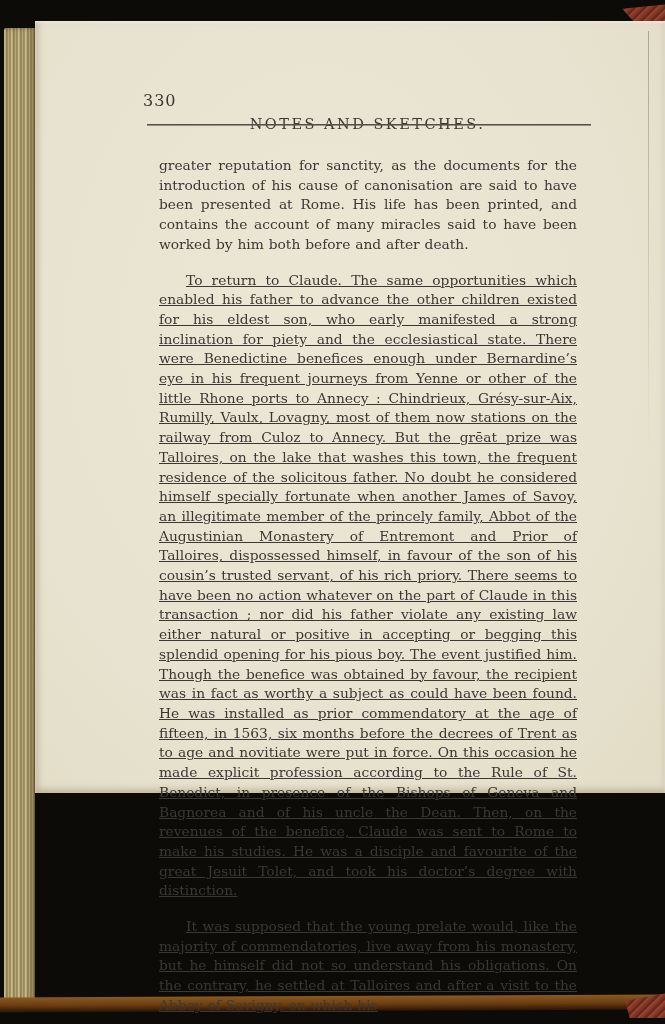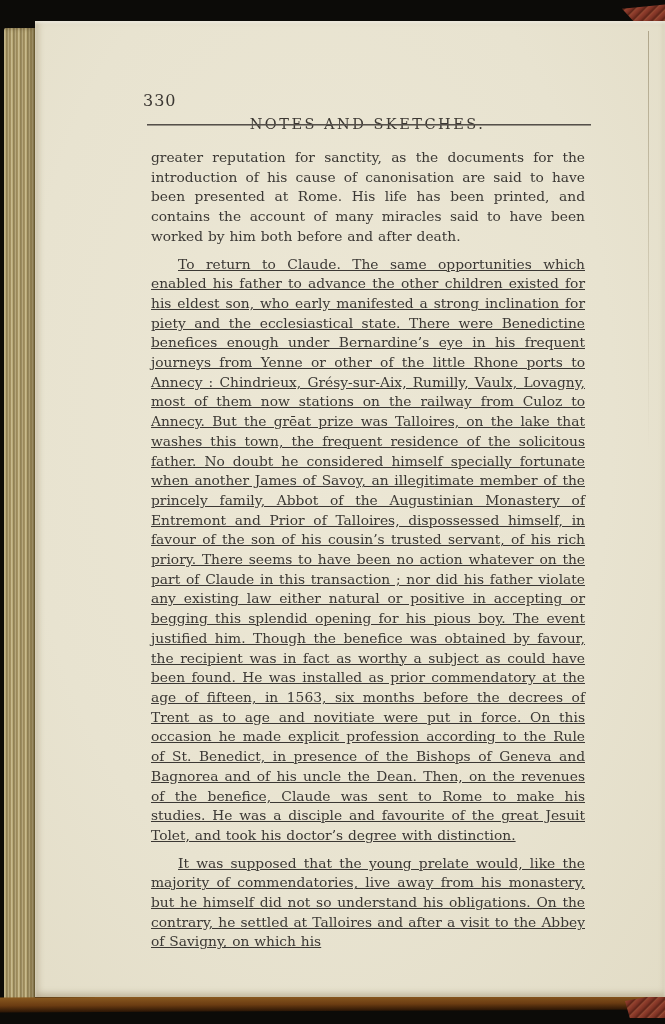--- a/index.html
+++ b/index.html
@@ -60,21 +60,21 @@
     top: 992px;
     clip-path: polygon(0 35%, 100% 0, 100% 100%, 10% 100%);
   }
 
   
   .page {
     position: absolute;
     left: 35px;
     top: 21px;
     width: 630px;
-    height: 976px;
+    height: 772px;
     background:
       radial-gradient(ellipse at 45% 40%, #ece7d5 0%, #e8e3d0 60%, #e2dcc6 100%);
     box-shadow: inset 0 2px 3px rgba(255,255,255,0.5),
                 inset 0 -4px 6px rgba(120,100,60,0.25),
                 inset 4px 0 6px rgba(120,100,60,0.18);
   }
 
   
   .crease {
     position: absolute;
@@ -127,21 +127,21 @@
     left: 108px;
     width: 450px;
     top: 119px;
     color: #3b3834;
     font-size: 13.8px;
     line-height: 19.7px;
     text-align: justify;
     word-spacing: 0.5px;
   }
   .body-text p {
-    margin: 8px;
+    margin: 16px;
   }
   .body-text p.indent {
     text-indent: 27px;
     text-decoration: underline;
   }
 </style>
 </head>
 <body>
 
 <div class="page-edges"></div>

